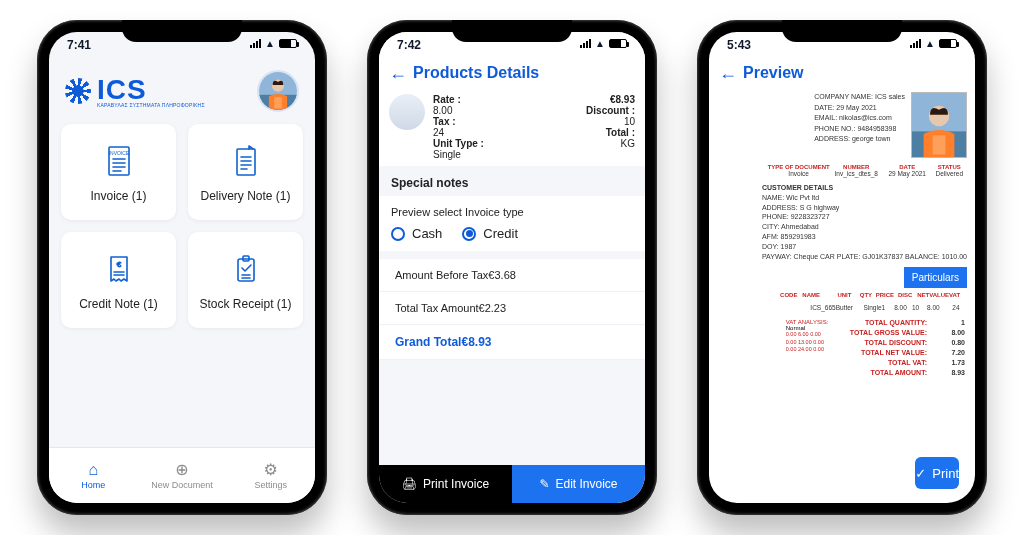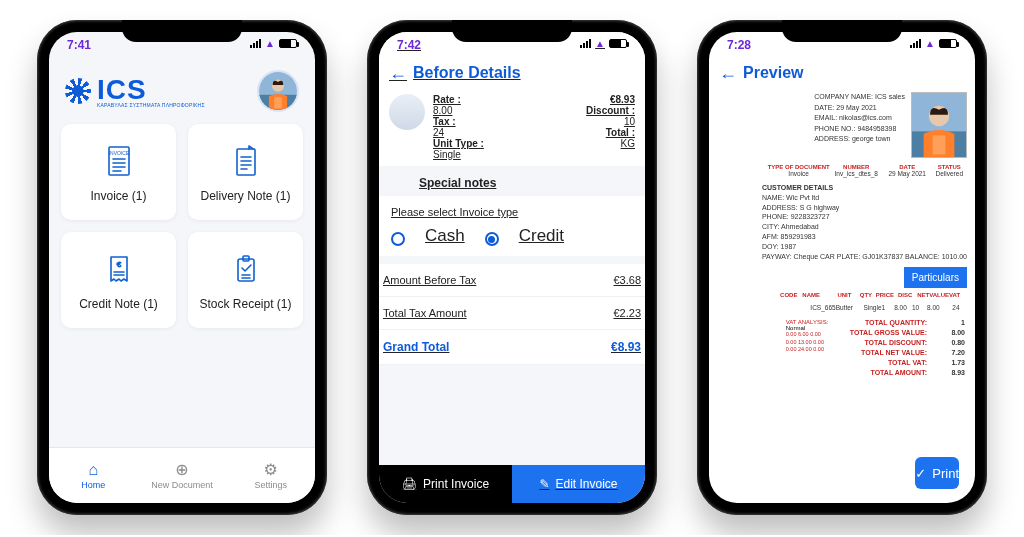--- a/index.html
+++ b/index.html
@@ -30,21 +30,21 @@
   .notch {
     position:absolute; top:0; left:50%; transform:translateX(-50%);
     width:120px; height:22px;
     background:#000;
     border-bottom-left-radius:14px;
     border-bottom-right-radius:14px;
     z-index:50;
   }
   .statusbar {
     height:32px; padding:6px 18px 0; display:flex; justify-content:space-between; align-items:flex-start;
-    font-size:12px; font-weight:600; color:#6d28d9;
+    font-size:12px; font-weight:600; color:#0f172a;
   }
   .statusbar .sig { display:flex; gap:4px; align-items:center; }
   .sig-bars { display:flex; gap:1px; align-items:flex-end;}
   .sig-bars i { width:2px; background:#000; display:block;}
   .sig-bars i:nth-child(1){height:3px;} .sig-bars i:nth-child(2){height:5px;}
   .sig-bars i:nth-child(3){height:7px;} .sig-bars i:nth-child(4){height:9px;}
   .wifi-icon { font-size:10px;}
   .batt { width:18px; height:9px; border:1px solid #000; border-radius:2px; position:relative;}
   .batt::after{content:""; position:absolute; right:-3px; top:2px; width:2px; height:5px; background:#000; border-radius:0 1px 1px 0;}
   .batt i{ display:block; width:70%; height:100%; background:#000;}
@@ -78,43 +78,43 @@
 
   .tabbar {
     height:56px; background:#fff; border-top:1px solid #e4e7ee;
     display:flex;
   }
   .tabbar .tab { flex:1; display:flex; flex-direction:column; align-items:center; justify-content:center; font-size:9px; color:#8c8c8c; gap:2px;}
   .tabbar .tab.active { color:#0e5bd9;}
   .tab .ticon { font-size:16px; line-height:1;}
 
   
-  .screen.p2 { background:#f4f6f9;text-decoration:underline;}
+  .screen.p2 { background:#f4f6f9;}
   .p-header {
     display:flex; align-items:center; gap:6px;
     color:#0e5bd9; font-size:16px; font-weight:600;
     padding:0 10px 6px; background:#fff;
   }
   .back-arrow { font-size:18px; line-height:1;}
   .p2-scroll { flex:1; overflow:hidden; display:flex; flex-direction:column; font-size:11px;}
   .item-row { background:#fff; padding:6px 10px; display:flex; gap:8px;}
   .item-thumb { width:36px; height:36px; border-radius:50%; background:linear-gradient(#e9eff7,#cfd9e6);}
   .item-info { flex:1; display:flex; justify-content:space-between; font-size:10px;}
   .item-info .col span { display:block; }
   .item-info .col.right { text-align:right;}
-  .section-title { font-weight:700; padding:10px 12px 6px; font-size:12px;margin-left:28px;}
+  .section-title { font-weight:700; padding:10px 12px 6px; font-size:12px;}
   .note-box { margin:0 10px 8px; background:#fff; border-radius:6px; padding:12px; min-height:64px; font-size:12px;}
   .type-select { background:#fff; margin:0; padding:10px 12px;}
   .type-select .prompt { font-size:11px; margin-bottom:8px;}
   .radio-row { display:flex; gap:20px; align-items:center;}
-  .radio { display:flex; align-items:flex-end; gap:20px; font-size:17px;}
+  .radio { display:flex; align-items:center; gap:7px; font-size:13px;}
   .radio .dot { width:14px; height:14px; border:2px solid #0e5bd9; border-radius:50%; display:flex; align-items:center; justify-content:center;}
   .radio.selected .dot::after{content:""; width:7px; height:7px; background:#0e5bd9; border-radius:50%;}
   .amount-list { background:#fff; margin-top:8px;}
-  .amount-row { display:flex; justify-content:space-between; padding:10px 4px; border-bottom:1px solid #eef1f6; font-size:11px;}
+  .amount-row { display:flex; padding:10px 16px; border-bottom:1px solid #eef1f6; font-size:11px;}
   .amount-row.muted { color:#b6bdc7;}
   .amount-row.grand { color:#0e5bd9; font-weight:600; font-size:12px;}
 
   .action-bar { display:flex; height:38px; font-size:12px;}
   .action-bar .half { flex:1; display:flex; align-items:center; justify-content:center; gap:6px;}
   .action-bar .print { background:#000; color:#fff;}
   .action-bar .edit  { background:#1d73ef; color:#fff;}
   .smallic { font-size:12px;}
 
   
@@ -277,21 +277,21 @@
             <i></i>
           </span>
         <span class="wifi-icon">▲︎</span>
         <span class="batt">
             <i></i>
           </span>
       </span>
     </div>
     <div class="p-header">
       <span class="back-arrow">←</span>
-      <span>Before Details</span>
+      <span>Products Details</span>
     </div>
 
     <div class="p2-scroll">
       <div class="item-row">
         <div class="item-thumb"></div>
         <div class="item-info">
           <div class="col">
             <span><b>Rate :</b> <span>8.00</span></span>
             <span><b>Tax :</b> <span>24</span></span>
             <span><b>Unit Type :</b> <span>Single</span></span>
@@ -300,21 +300,21 @@
             <span style="font-weight:700">€8.93</span>
             <span><b>Discount :</b> <span>10</span></span>
             <span><b>Total :</b> <span>KG</span></span>
           </div>
         </div>
       </div>
 
       <div class="section-title">Special notes</div>
 
       <div class="type-select">
-        <div class="prompt">Please select Invoice type</div>
+        <div class="prompt">Preview select Invoice type</div>
         <div class="radio-row">
           <div class="radio">
             <span class="dot"></span>
             <span>Cash</span>
           </div>
           <div class="radio selected">
             <span class="dot"></span>
             <span>Credit</span>
           </div>
         </div>
@@ -347,21 +347,21 @@
         <span>Edit Invoice</span>
       </div>
     </div>
   </div>
 </div>
 
 <div class="phone">
   <div class="notch"></div>
   <div class="screen p3">
     <div class="statusbar">
-      <span>7:28</span>
+      <span>5:43</span>
       <span class="sig">
         <span class="sig-bars">
             <i></i>
             <i></i>
             <i></i>
             <i></i>
           </span>
         <span class="wifi-icon">▲︎</span>
         <span class="batt">
             <i></i>

